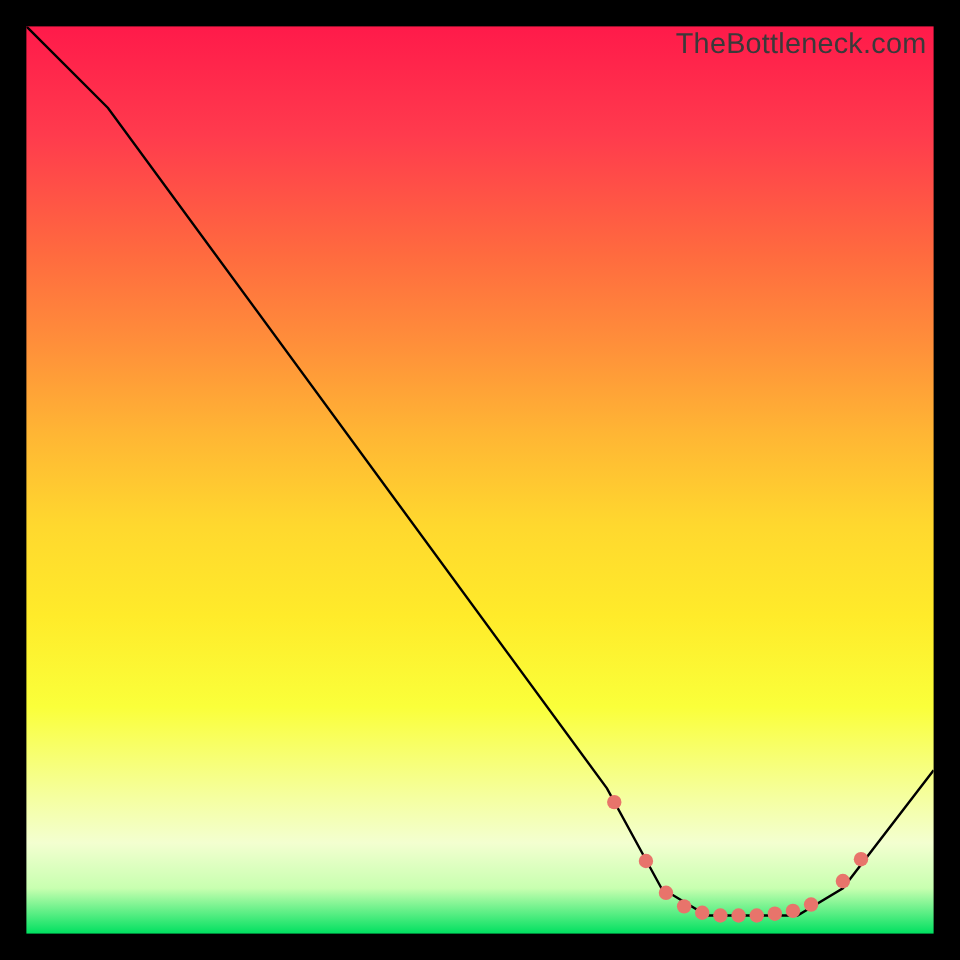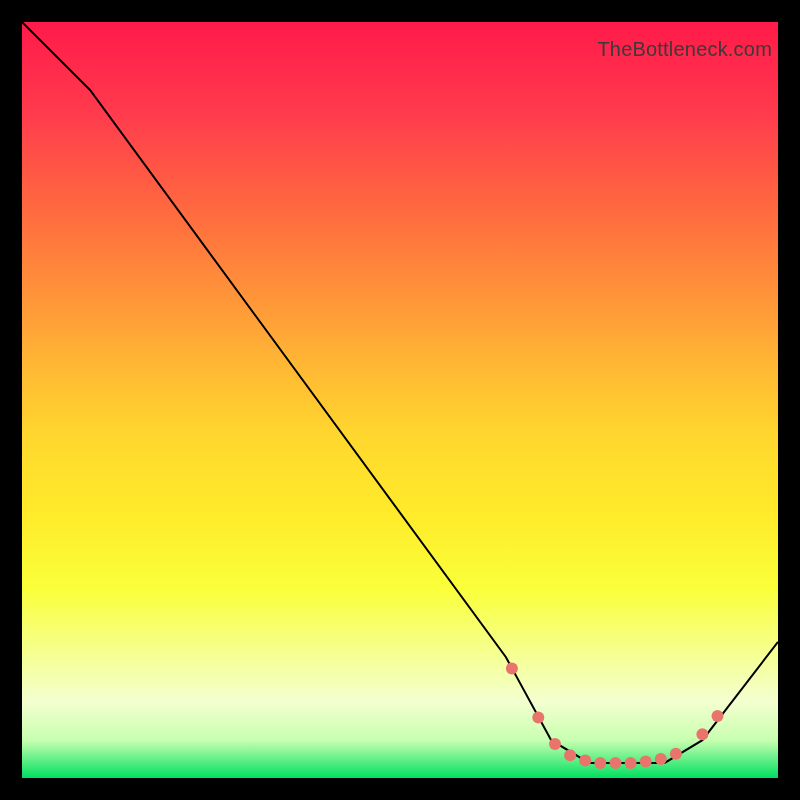--- a/index.html
+++ b/index.html
@@ -19,24 +19,24 @@
       #ffd82e 55%,
       #ffeb2a 65%,
       #faff3a 75%,
       #f5ffa0 85%,
       #f3ffd0 90%,
       #c8ffb0 95%,
       #00e060 100%);
   }
   .watermark {
     position: absolute;
-    top: 16px;
+    top: 1px;
     right: 6px;
     font-family: Arial, Helvetica, sans-serif;
-    font-size: 20px;
+    font-size: 24px;
     color: #3a3a3a;
     font-weight: 500;
     letter-spacing: 0.2px;
   }
   svg.curve {
     position: absolute;
     left: 0; top: 0;
     width: 756px; height: 756px;
   }
   .curve path {

